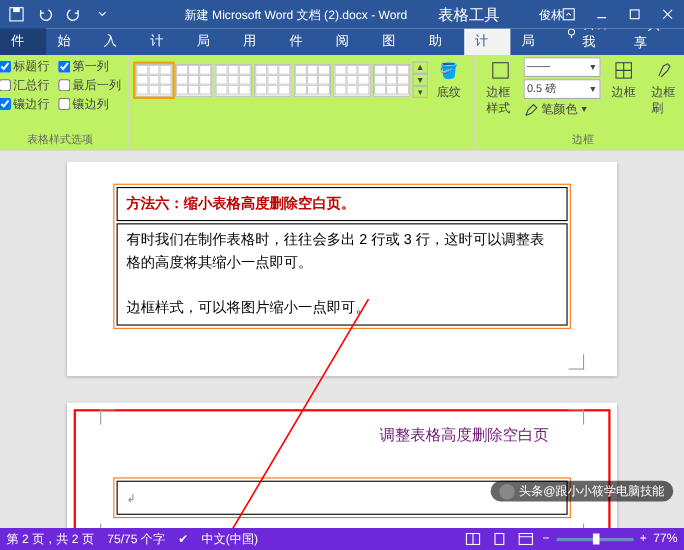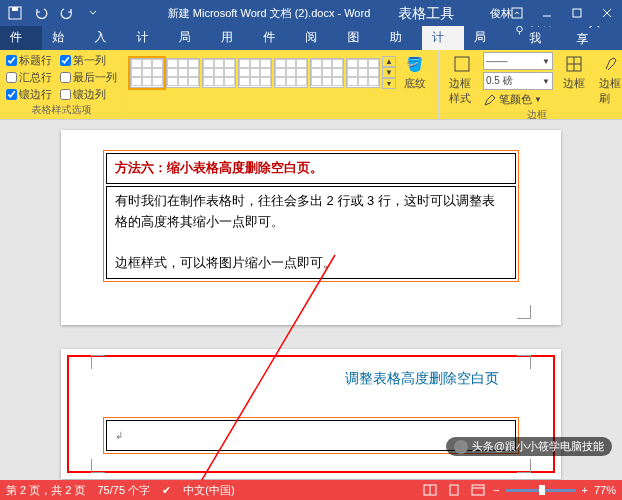--- a/index.html
+++ b/index.html
@@ -18,21 +18,21 @@
 
 
 .ribbon-tabs { height: 24px; background: #2b579a; display: flex; align-items: flex-end; color: #fff; font-size: 12px; }
 .ribbon-tabs .tab { padding: 3px 10px 4px; cursor: pointer; }
 .ribbon-tabs .tab.file { background: #1e3f73; }
 .ribbon-tabs .tab.active { background: #f3f3f3; color: #2b579a; }
 .ribbon-tabs .tell { display: flex; align-items: center; gap: 4px; padding: 3px 8px; }
 .ribbon-tabs .share { margin-left: auto; margin-right: 6px; padding: 2px 6px; }
 
 
-.ribbon { height: 70px; background: #fde047; border-bottom: 1px solid #d0d0d0; display: flex; font-size: 11px; color: #444; }
+.ribbon { height: 87px; background: #bef264; border-bottom: 1px solid #d0d0d0; display: flex; font-size: 11px; color: #444; justify-content: center; }
 .ribbon .group { border-right: 1px solid #d4d4d4; padding: 2px 6px; display: flex; flex-direction: column; justify-content: space-between; }
 .ribbon .group .glabel { text-align: center; font-size: 10px; color: #666; }
 .ribbon .chk { display: flex; align-items: center; gap: 2px; white-space: nowrap; font-size: 11px; margin: 1px 0; }
 .ribbon .chk input { width: 11px; height: 11px; }
 .ribbon .chk-grid { display: grid; grid-template-columns: auto auto; gap: 0 8px; }
 .ribbon .styles-gal { display: flex; gap: 2px; align-items: center; }
 .ribbon .style-swatch { width: 34px; height: 30px; border: 1px solid #bbb; background: #fff; display: grid; grid-template-columns: repeat(3,1fr); grid-template-rows: repeat(3,1fr); }
 .ribbon .style-swatch.sel { outline: 2px solid #f2a100; }
 .ribbon .style-swatch div { border: 0.5px solid #ccc; }
 .ribbon .gal-more { width: 14px; display: flex; flex-direction: column; }
@@ -55,29 +55,29 @@
 .tbl .hdr { color: #c00000; font-weight: bold; font-family: KaiTi, serif; }
 .tbl .body-txt { font-family: KaiTi, serif; }
 .cursor-mark { color: #888; font-size: 10px; }
 .crop-mark { position: absolute; width: 14px; height: 14px; }
 .crop-mark.tl { top: 6px; left: 30px; border-left: 1px solid #999; border-top: 1px solid #999; }
 .crop-mark.tr { top: 6px; right: 30px; border-right: 1px solid #999; border-top: 1px solid #999; }
 .crop-mark.bl { bottom: 6px; left: 30px; border-left: 1px solid #999; border-bottom: 1px solid #999; }
 .crop-mark.br { bottom: 6px; right: 30px; border-right: 1px solid #999; border-bottom: 1px solid #999; }
 
 
-.anno-label { position: absolute; color: #0369a1; font-size: 14px; left: 345px; top: 250px; font-family: SimSun, serif; text-align: center; }
+.anno-label { position: absolute; color: #701a75; font-size: 14px; left: 345px; top: 250px; font-family: SimSun, serif; text-align: center; }
 .arrow-svg { position: absolute; left: 160px; top: 130px; pointer-events: none; }
 
 
 .watermark { position: absolute; right: 10px; bottom: 24px; background: rgba(0,0,0,0.6); color: #fff; font-size: 11px; padding: 2px 8px; border-radius: 10px; display: flex; align-items: center; gap: 4px; }
 .watermark .av { width: 14px; height: 14px; border-radius: 50%; background: #888; display: inline-block; }
 
 
-.statusbar { height: 20px; background: #ef4444; color: #fff; font-size: 11px; display: flex; align-items: center; padding: 0 6px; gap: 12px; }
+.statusbar { height: 20px; background: #6d28d9; color: #fff; font-size: 11px; display: flex; align-items: center; padding: 0 6px; gap: 12px; }
 .statusbar .sb-right { margin-left: auto; display: flex; align-items: center; gap: 6px; }
 .statusbar .vbico { width: 18px; height: 16px; display: flex; align-items: center; justify-content: center; cursor: pointer; }
 .statusbar .zoom-slider { width: 70px; height: 3px; background: #6a8cc0; position: relative; }
 .statusbar .zoom-slider .thumb { position: absolute; width: 6px; height: 10px; background: #fff; top: -4px; left: 48%; }
 
 svg { display: block; }
 </style>
 </head>
 <body>
 

